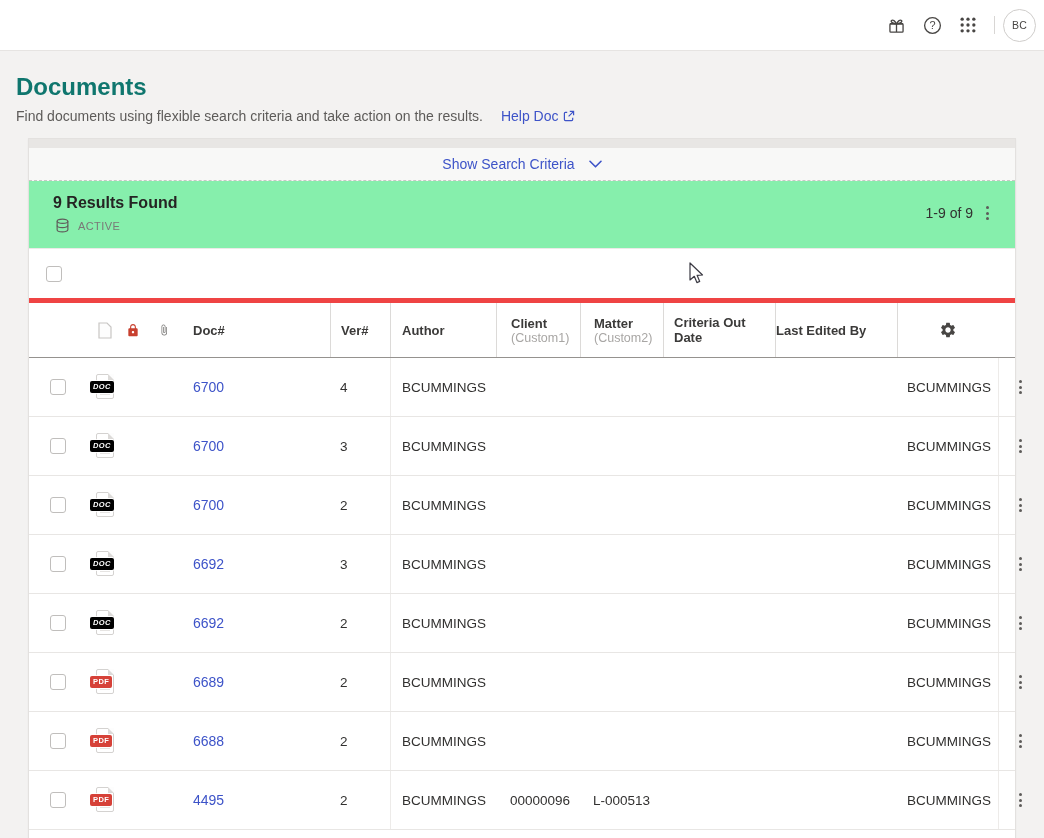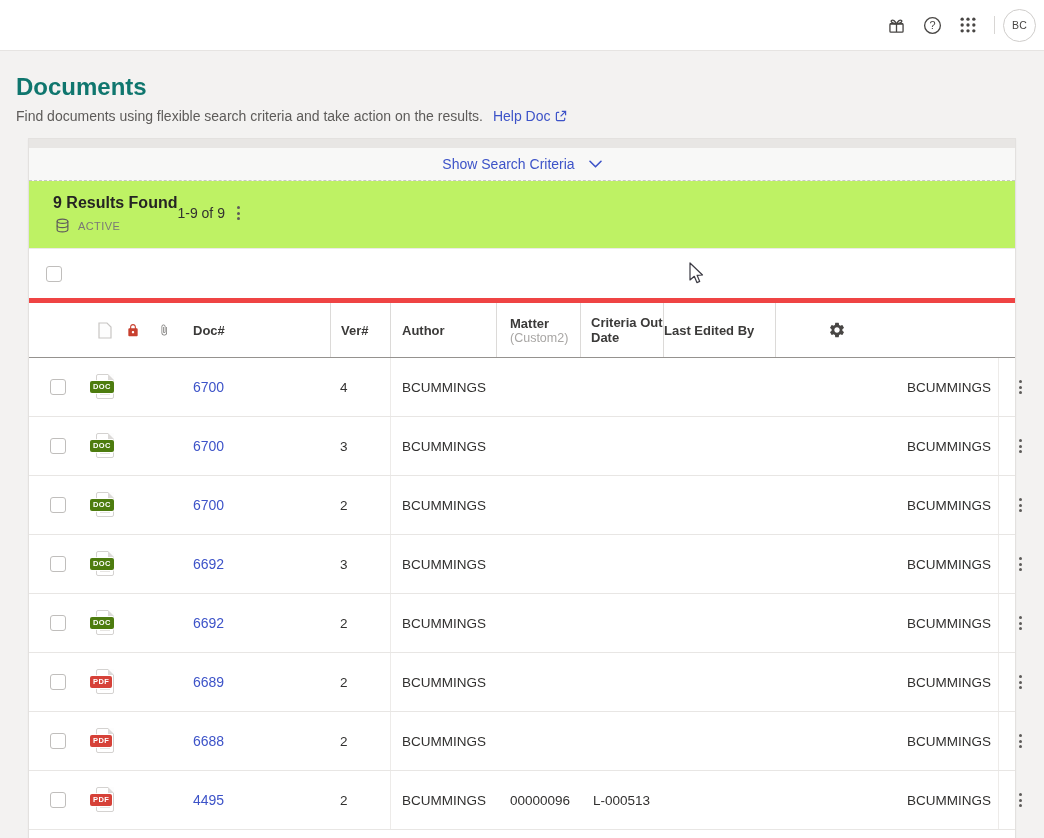--- a/index.html
+++ b/index.html
@@ -9,27 +9,27 @@
   
   .topbar { height:51px; background:#fff; border-bottom:1px solid #e6e4e2; display:flex; align-items:center; justify-content:flex-end; padding-right:6px; }
   .iconbtn { width:36px; height:36px; display:flex; align-items:center; justify-content:center; cursor:pointer; }
   .tb-divider { width:1px; height:18px; background:#d8d6d4; margin:0 8px; }
   .avatar { width:33px; height:33px; border-radius:50%; border:1px solid #cfcdcb; background:#fff; display:flex; align-items:center; justify-content:center; font-size:10.5px; color:#484644; letter-spacing:.3px; margin-right:2px; cursor:pointer; }
 
   
   .pagehead { padding:22px 16px 14px; }
   .title { font-size:24px; font-weight:600; color:#0f766e; margin-bottom:7px; }
   .subrow { display:flex; align-items:center; font-size:14px; color:#5d5b59; }
-  .helplink { color:#3d53c8; margin-left:10px; display:flex; align-items:center; gap:4px; cursor:pointer; text-decoration:none; }
+  .helplink { color:#3d53c8; margin-left:18px; display:flex; align-items:center; gap:4px; cursor:pointer; text-decoration:none; }
 
   
   .card { margin:0 28px; background:#fff; border:1px solid #e3e1df; box-shadow:0 1px 2px rgba(0,0,0,.04); height:816px; }
   .topstrip { height:9px; background:#e8e6e4; }
   .searchbar { height:33px; background:#f8f8f7; border-bottom:1px dashed #c9c7c5; display:flex; align-items:center; justify-content:center; gap:14px; color:#3d53c8; font-size:14px; cursor:pointer; }
-  .resultsbar { height:68px; background:#bef264; border-bottom:1px solid #eceae8; display:flex; align-items:flex-start; padding:13px 18px 0 24px; }
+  .resultsbar { height:68px; background:#86efac; border-bottom:1px solid #eceae8; display:flex; align-items:flex-start; justify-content:space-between; padding:13px 18px 0 24px; }
   .rescount { font-size:16px; font-weight:700; color:#252423; margin-bottom:6px; }
   .scope { display:flex; align-items:center; gap:8px; font-size:11px; color:#7a7877; letter-spacing:.4px; padding-left:2px; }
   .res-right { display:flex; align-items:center; gap:4px; padding-top:7px; }
   .range { font-size:14px; color:#323130; }
   .kebab { display:flex; flex-direction:column; gap:2.5px; align-items:center; justify-content:center; width:20px; height:24px; cursor:pointer; }
   .kebab i { width:3px; height:3px; border-radius:50%; background:#5d5b59; }
   .selectband { height:49px; background:#fff; display:flex; align-items:center; }
   .checkbox { width:16px; height:16px; border:1px solid #c0bebc; border-radius:3px; background:#fff; display:inline-block; cursor:pointer; }
   .selectband .checkbox { margin-left:17px; }
 
@@ -57,21 +57,21 @@
   .c-leb { justify-content:flex-end; padding-right:7px; }
   .c-act { justify-content:center; }
 
   
   .fileicon { position:relative; width:26px; height:28px; display:inline-block; }
   .sheet { position:absolute; left:6px; top:1px; width:18px; height:25px; background:#fff; border:1px solid #d4d2d0; border-radius:2px; }
   .sheet:after { content:""; position:absolute; right:-1px; top:-1px; width:6px; height:6px; background:linear-gradient(225deg,#fdfdfd 48%,#dcdad8 52%); }
   .sheet:before { content:""; position:absolute; left:3px; right:3px; bottom:3px; height:7px;
      background:repeating-linear-gradient(#e6e4e2 0 1px, transparent 1px 3px); }
   .badge { position:absolute; left:0; top:8px; padding:2px 3px; font-size:7.5px; font-weight:700; color:#fff; border-radius:2px; letter-spacing:.4px; line-height:1; box-shadow:0 0 0 1px rgba(255,255,255,.85); }
-  .trow[data-filetype="doc"] .badge { background:#4d7c0f; }
+  .trow[data-filetype="doc"] .badge { background:#000000;font-style:italic; }
   .trow[data-filetype="pdf"] .badge { background:#d64138; }
 
   .gear { color:#484644; display:flex; }
   .cursor { position:absolute; left:686px; top:262px; z-index:50; pointer-events:none; }
 </style>
 </head>
 <body>
 
 <div class="topbar">
   <div class="iconbtn">
@@ -164,20 +164,24 @@
       <svg style="margin-left:14px" width="14" height="15" viewBox="0 0 24 24" fill="#c8402f">
         <path d="M18 8h-1V6c0-2.76-2.24-5-5-5S7 3.24 7 6v2H6c-1.1 0-2 .9-2 2v10c0 1.1.9 2 2 2h12c1.1 0 2-.9 2-2V10c0-1.1-.9-2-2-2zm-6 9c-1.1 0-2-.9-2-2s.9-2 2-2 2 .9 2 2-.9 2-2 2zm3.1-9H8.9V6c0-1.71 1.39-3.1 3.1-3.1 1.71 0 3.1 1.39 3.1 3.1v2z"></path>
       </svg>
       <svg style="margin-left:18px" width="12" height="16" viewBox="0 0 24 24" fill="#7a7877">
         <path d="M16.5 6v11.5a4 4 0 01-8 0V5a2.5 2.5 0 015 0v10.5a1 1 0 01-2 0V6H10v9.5a2.5 2.5 0 005 0V5a4 4 0 00-8 0v12.5a5.5 5.5 0 0011 0V6h-1.5z"></path>
       </svg>
       <span class="lbl">Doc#</span>
     </div>
     <div class="h-sep pad-ver">Ver#</div>
     <div class="h-sep pad-author">Author</div>
+    <div class="h-sep twoline pad-client">
+      <span>Client</span>
+      <span class="sub">(Custom1)</span>
+    </div>
     <div class="h-sep twoline pad-matter">
       <span>Matter</span>
       <span class="sub">(Custom2)</span>
     </div>
     <div class="h-sep pad-cod">Criteria Out Date</div>
     <div class="h-sep pad-leb">Last Edited By</div>
     <div class="h-sep h-actions">
       <span class="gear">
         <svg width="18" height="18" viewBox="0 0 24 24" fill="#484644">
           <path d="M19.14 12.94c.04-.3.06-.61.06-.94 0-.32-.02-.64-.07-.94l2.03-1.58a.49.49 0 00.12-.61l-1.92-3.32a.488.488 0 00-.59-.22l-2.39.96c-.5-.38-1.03-.7-1.62-.94l-.36-2.54a.484.484 0 00-.48-.41h-3.84c-.24 0-.43.17-.47.41l-.36 2.54c-.59.24-1.13.57-1.62.94l-2.39-.96c-.22-.08-.47 0-.59.22L2.74 8.87c-.12.21-.08.47.12.61l2.03 1.58c-.05.3-.09.63-.09.94s.02.64.07.94l-2.03 1.58a.49.49 0 00-.12.61l1.92 3.32c.12.22.37.29.59.22l2.39-.96c.5.38 1.03.7 1.62.94l.36 2.54c.05.24.24.41.48.41h3.84c.24 0 .44-.17.47-.41l.36-2.54c.59-.24 1.13-.56 1.62-.94l2.39.96c.22.08.47 0 .59-.22l1.92-3.32c.12-.22.07-.47-.12-.61l-2.01-1.58zM12 15.6c-1.98 0-3.6-1.62-3.6-3.6s1.62-3.6 3.6-3.6 3.6 1.62 3.6 3.6-1.62 3.6-3.6 3.6z"></path>

